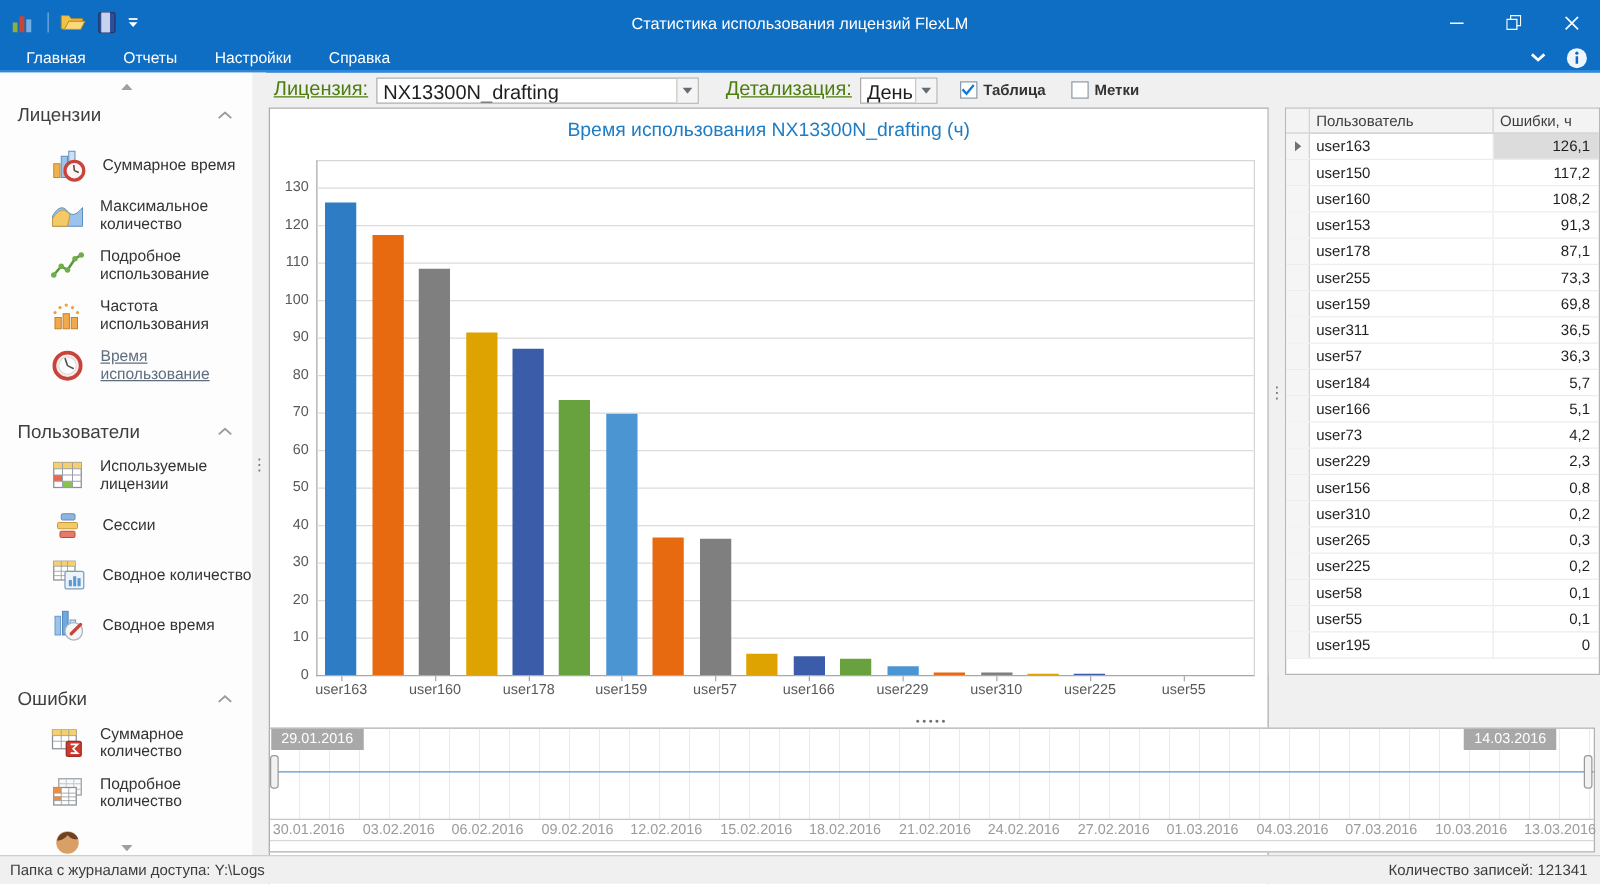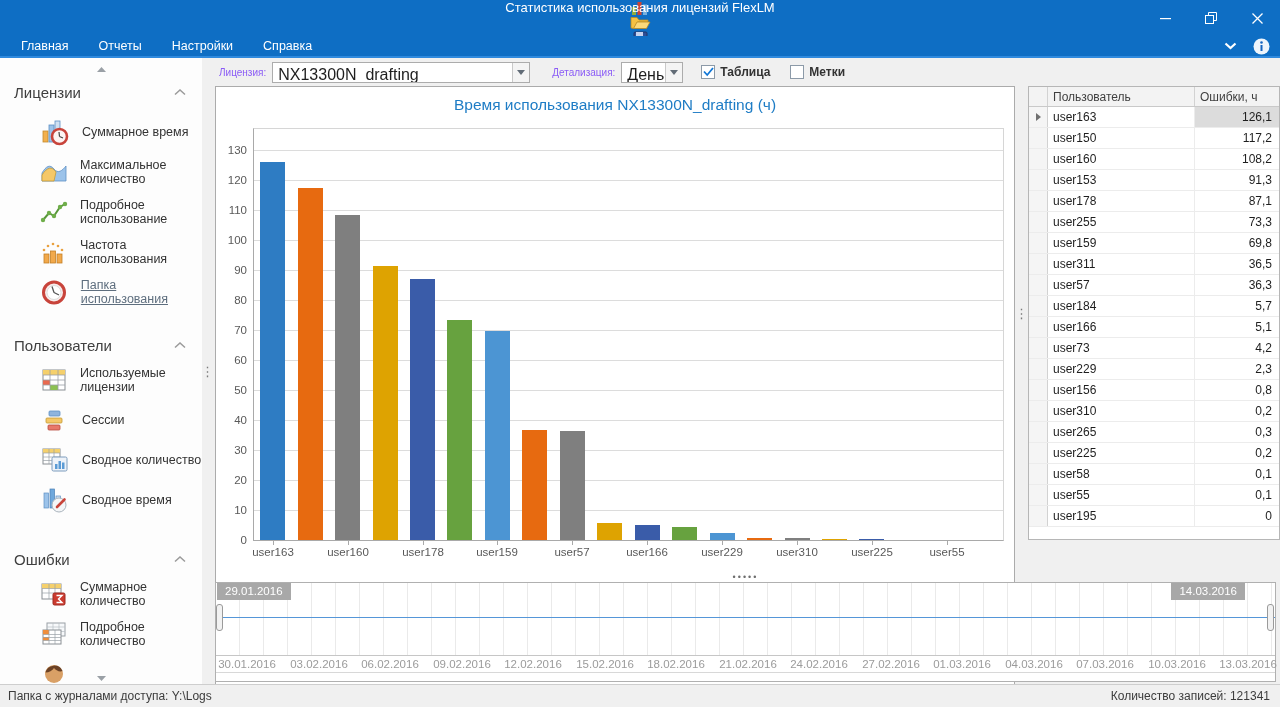--- a/index.html
+++ b/index.html
@@ -1,21 +1,21 @@
 <!DOCTYPE html>
 <html><head>
 <meta charset="utf-8">
 <style>
   * { margin:0; padding:0; box-sizing:border-box; font-family:"Liberation Sans",sans-serif; }
   html,body { width:1280px; height:707px; }
   body { position:relative; background:#f0f0f0; overflow:hidden; }
 
   
   .titlebar { position:absolute; left:0; top:0; width:1280px; height:36px; background:#0e6ec4;
-              display:flex; padding-left:10px;flex-direction:column; }
+              display:flex; align-items:center; padding-left:10px; }
   .tb-icon { display:flex; align-items:center; justify-content:center; margin-right:9px; }
   .tb-sep { width:1px; height:16px; background:rgba(255,255,255,.45); margin:0 9px 0 2px; }
   .window-title { position:absolute; left:0; right:0; text-align:center; color:#fff; font-size:13px; pointer-events:none; }
   .win-buttons { position:absolute; right:0; top:0; height:36px; display:flex; }
   .win-btn { width:46px; height:36px; display:flex; align-items:center; justify-content:center; }
 
   
   .menubar { position:absolute; left:0; top:36px; width:1280px; height:22px; background:#0e6ec4;
              border-bottom:2px solid #2f8ade; display:flex; align-items:center; padding-left:6px; }
   .menu-item { color:#fff; font-size:12.5px; padding:0 15px; line-height:20px; }
@@ -36,21 +36,21 @@
   .side-label { margin-left:12px; font-size:12.5px; color:#333; }
   .side-item.sel .side-label { color:#5e6e7e; text-decoration:underline; }
 
   .v-splitter { position:absolute; background:#f0f0f0; display:flex; align-items:center; justify-content:center; }
   .sidebar-splitter { left:202px; top:58px; width:11px; height:626px; }
   .chart-splitter { left:1015px; top:86px; width:13px; height:454px; }
   .vdots { color:#7a7a7a; font-size:13px; line-height:13px; letter-spacing:0; }
 
   
   .toolbar { position:absolute; left:213px; top:58px; width:1067px; height:28px; display:flex; align-items:center; padding-left:6px; }
-  .lbl { font-size:10px; color:#8b5cf6; margin-right:6px; }
+  .lbl { font-size:16px; color:#4d7c0f; margin-right:6px;text-decoration:underline; }
   .lbl2 { margin-left:22px; }
   .combo { display:flex; height:21px; background:#fff; border:1px solid #acacac; align-items:stretch; }
   .combo-license { width:258px; }
   .combo-detail { width:62px; }
   .combo-text { flex:1; font-size:16px; color:#1e1e1e; padding:3px 5px; white-space:nowrap; overflow:hidden; }
   .combo-btn { width:17px; background:#f4f4f4; border-left:1px solid #c9c9c9; display:flex; align-items:center; justify-content:center; }
   .checkbox { display:flex; margin-left:18px;font-weight:bold; }
   .checkbox + .checkbox { margin-left:20px; }
   .cb-box { width:14px; height:14px; background:#fff; border:1px solid #8c9aa8; display:flex; align-items:center; justify-content:center; margin-right:5px; }
   .cb-label { font-size:12px; color:#333; }
@@ -241,21 +241,21 @@
         <span class="side-label">Частота использования</span>
       </div>
       <div class="side-item sel">
         <span class="side-icon">
           <svg width="28" height="27" viewBox="0 0 28 27">
             <circle cx="14" cy="13.5" r="10.5" fill="#f7eceb" stroke="#c8443b" stroke-width="3"></circle>
             <circle cx="14" cy="13.5" r="7" fill="#fff" stroke="#ddd"></circle>
             <path d="M14 13.5L12 7.5M14 13.5l5 2.5" stroke="#555" stroke-width="1.3"></path>
           </svg>
         </span>
-        <span class="side-label">Папка использования</span>
+        <span class="side-label">Время использование</span>
       </div>
       <div class="side-header s1">
         <span class="side-header-title">Пользователи</span>
         <span class="side-caret">
           <svg width="12" height="7" viewBox="0 0 12 7">
             <path d="M1 5.5L6 1l5 4.5" stroke="#9b9b9b" stroke-width="1.5" fill="none"></path>
           </svg>
         </span>
       </div>
       <div class="side-item">

